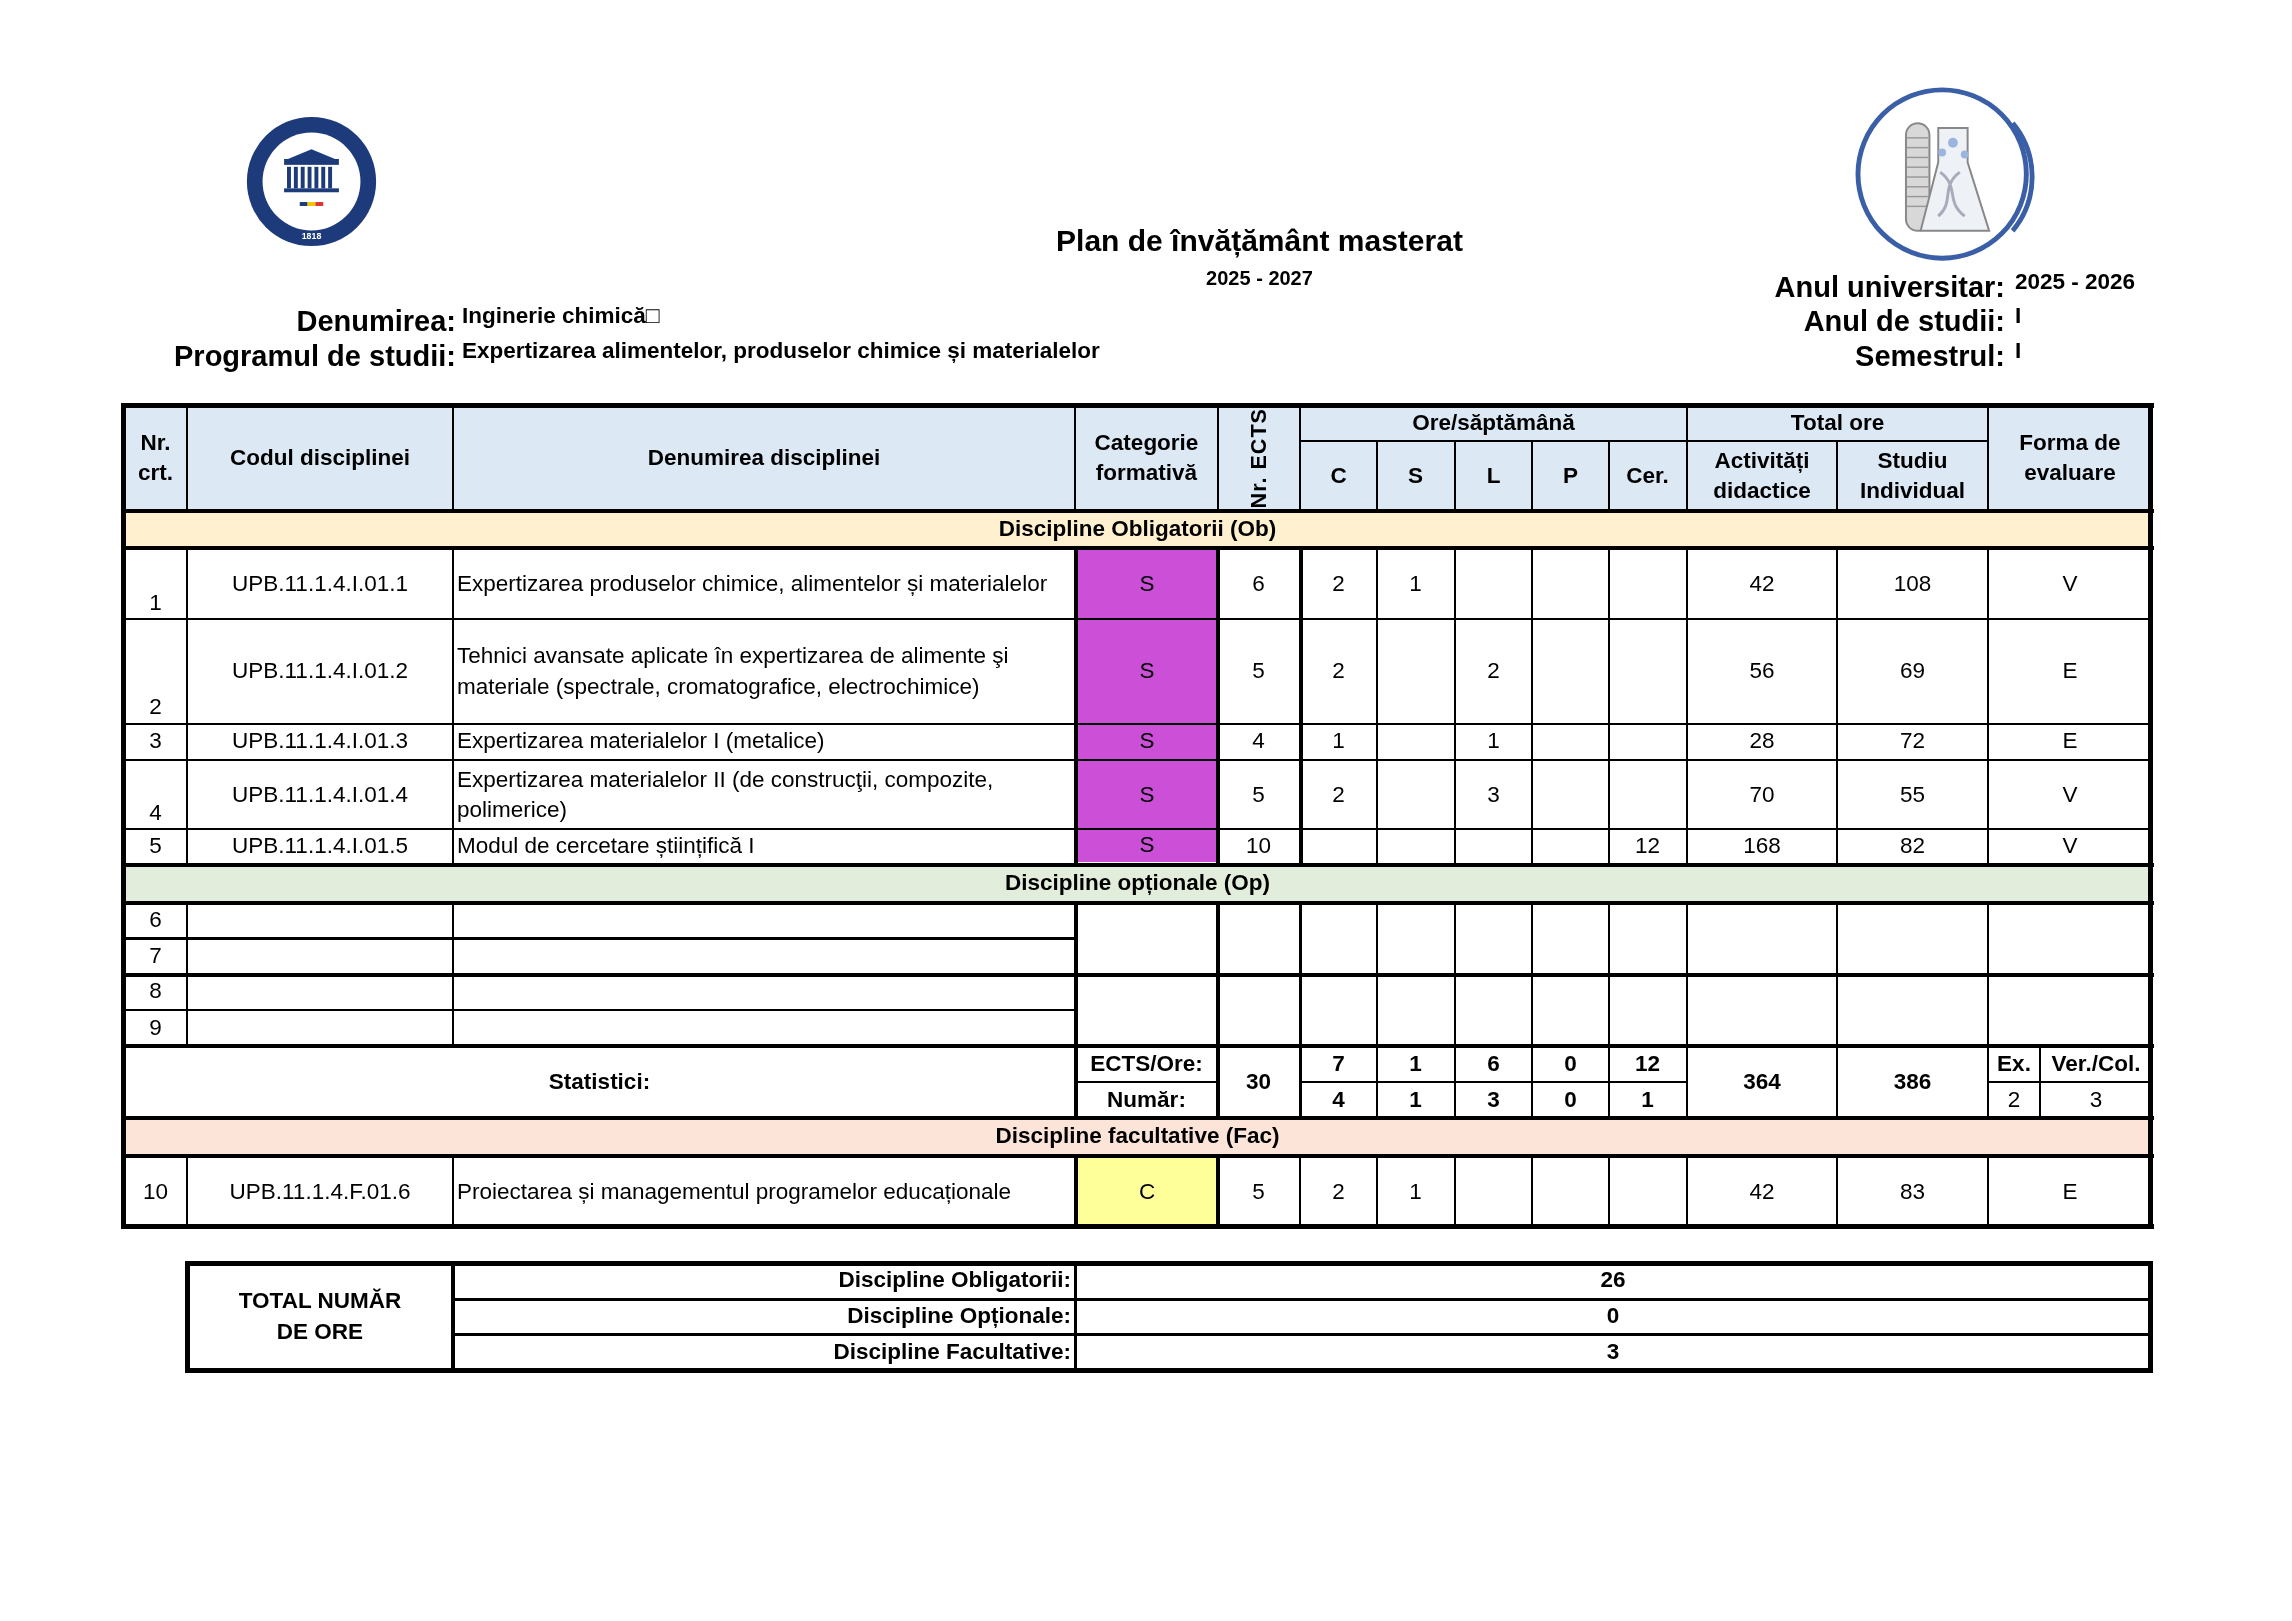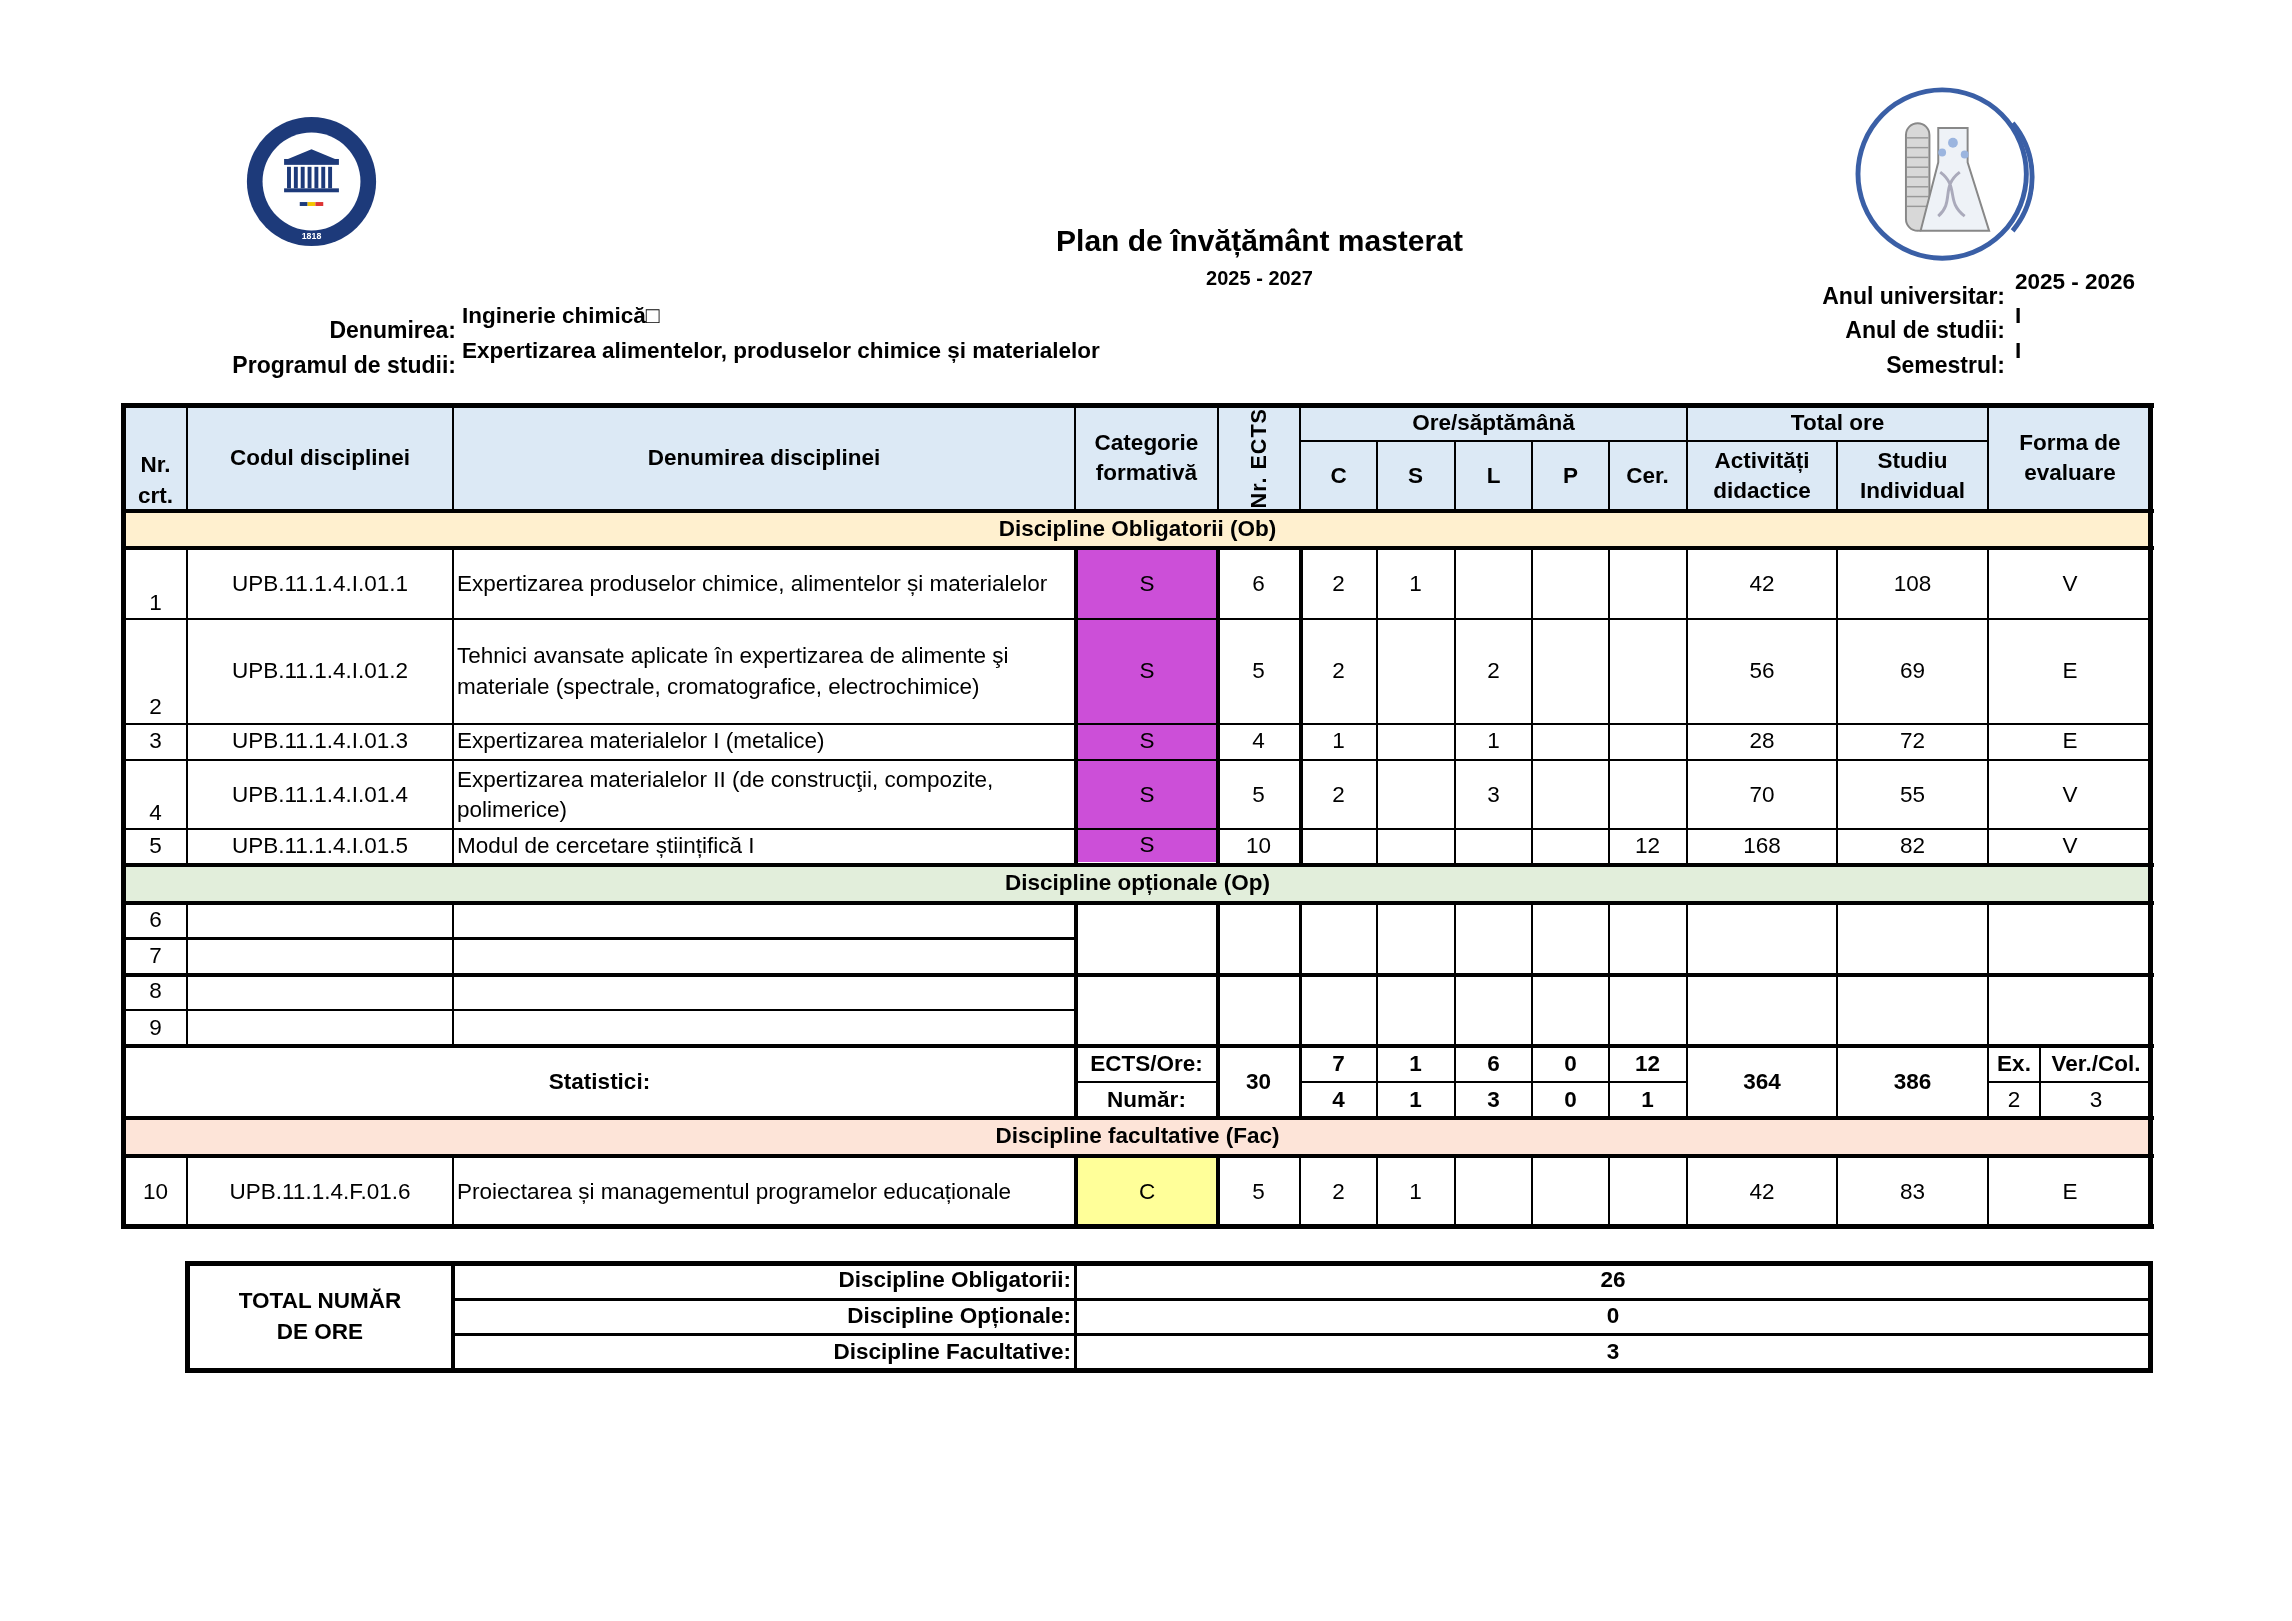--- a/index.html
+++ b/index.html
@@ -4,21 +4,21 @@
 <style>
   html, body { margin:0; padding:0; background:#fff; }
   body { width:2293px; height:1621px; position:relative; overflow:hidden;
          font-family:"Liberation Sans", sans-serif; color:#000; }
   .abs { position:absolute; }
   .b { font-weight:bold; }
   .t24 { font-size:20px; }
   .t30 { font-size:30px; }
 
   
-  .lbl { text-align:center; font-weight:bold; font-size:23px; white-space:nowrap;margin-top:12px; }
+  .lbl { text-align:center; font-weight:bold; font-size:29px; white-space:nowrap; }
   .val { text-align:right; font-weight:bold; font-size:22.5px; white-space:nowrap; }
 
   
   .cell { position:absolute; box-sizing:border-box; display:flex; align-items:center; justify-content:center;
           text-align:center; font-size:22.5px; line-height:1.35; }
   .hdr { background:#dce9f5; font-weight:bold; }
   .band { font-weight:bold; }
   .left { justify-content:flex-start; text-align:left; padding-left:3.9px; }
   .bottomalign { align-items:flex-end; padding-bottom:2px; }
   .line { position:absolute; background:#000; }
@@ -89,21 +89,21 @@
 <div class="abs lbl" style="right:288px;top:271px;">Anul universitar:</div>
 <div class="abs val" style="left:2015px;top:269px;">2025 - 2026</div>
 <div class="abs lbl" style="right:288px;top:305px;">Anul de studii:</div>
 <div class="abs val" style="left:2015px;top:303px;">I</div>
 <div class="abs lbl" style="right:288px;top:340px;">Semestrul:</div>
 <div class="abs val" style="left:2015px;top:338px;">I</div>
 
 <div>
 
   <div class="cell hdr" style="left:123px;top:405px;width:2029px;height:106px;"></div>
-  <div class="cell hdr" style="left:123px;top:405px;width:65px;height:106px;flex-direction:column;justify-content:flex-end;">
+  <div class="cell hdr" style="left:123px;top:405px;width:65px;height:106px;flex-direction:column;">
     <span>Nr.</span>
       <span>crt.</span>
   </div>
   <div class="cell hdr" style="left:187px;top:405px;width:266px;height:106px;">Codul disciplinei</div>
   <div class="cell hdr" style="left:453px;top:405px;width:622px;height:106px;">Denumirea disciplinei</div>
   <div class="cell hdr" style="left:1075px;top:405px;width:143px;height:106px;flex-direction:column;">
     <span>Categorie</span>
       <span>formativă</span>
   </div>
   <div class="cell hdr" style="left:1218px;top:405px;width:81px;height:106px;">

